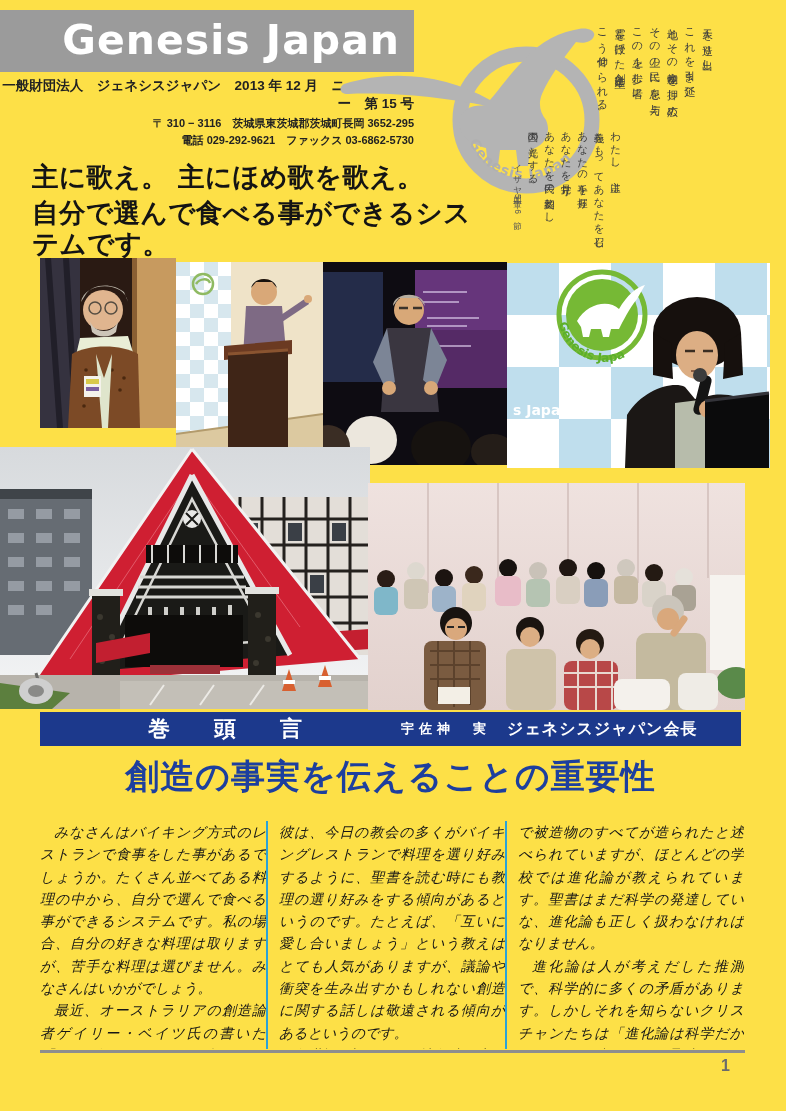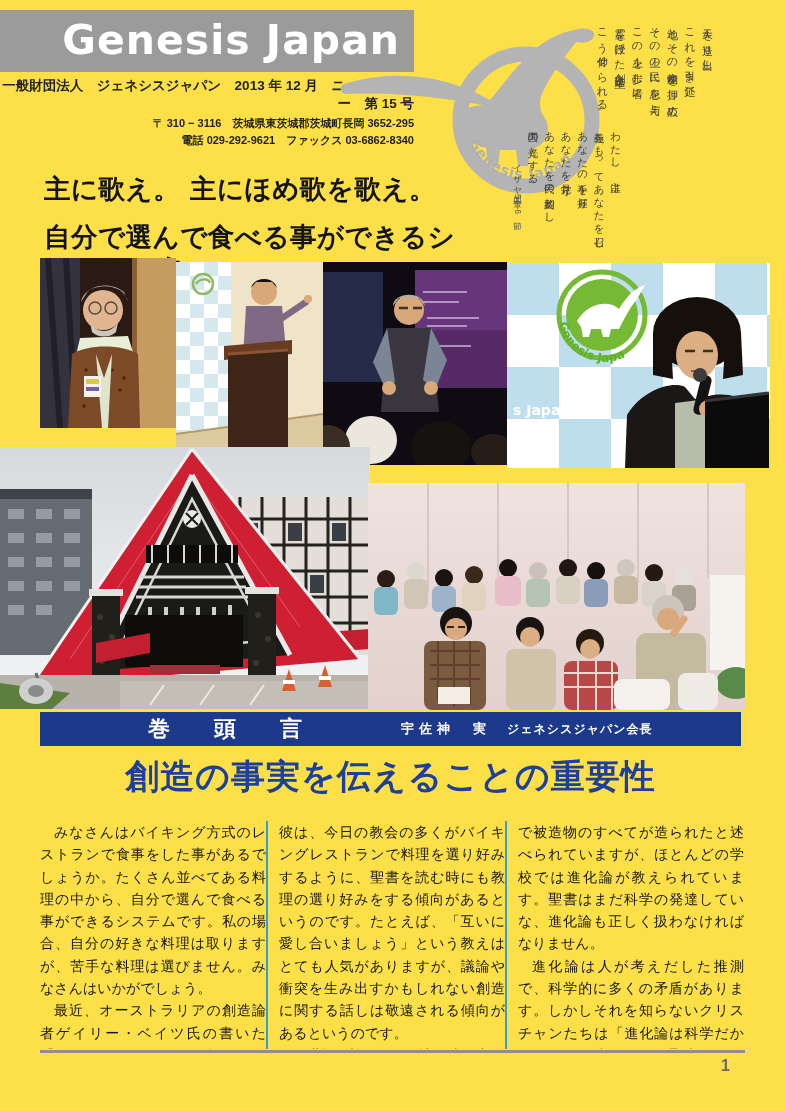--- a/index.html
+++ b/index.html
@@ -21,68 +21,68 @@
   
   .verse{writing-mode:vertical-rl;color:#3c3c3c;font-family:"Liberation Sans",sans-serif;}
   .verse-1{left:592px;top:20px;height:180px;font-size:11px;letter-spacing:1.5px;}
   .verse-2{left:510px;top:124px;height:172px;font-size:10.5px;letter-spacing:1px;}
   .v-col{margin:0 2.5px;}
   .v-cite{font-size:8.5px;padding-top:34px;margin:0 2px;color:#555;}
 
   
   .headline{left:28px;top:157px;width:464px;}
   .hl{font-family:"DejaVu Serif","Liberation Serif",serif;font-weight:bold;
-      font-size:26.5px;line-height:31.5px;color:#141414;letter-spacing:0.5px;margin:16px;}
+      font-size:26.5px;line-height:31.5px;color:#141414;letter-spacing:0.5px;margin:4px;}
   .hl3{text-align:right;padding-right:2px;}
 
   
   .ph{display:block;}
   .ph-1{left:40px;top:258px;z-index:1;}
   .ph-2{left:176px;top:262px;z-index:1;}
   .ph-3{left:323px;top:262px;z-index:1;}
   .ph-4{left:507px;top:263px;z-index:1;}
   .ph-building{left:0;top:447px;z-index:2;}
   .ph-audience{left:368px;top:483px;z-index:2;}
 
   
   .section-banner{left:40px;top:712px;width:701px;height:34px;background:#1c398c;
                   display:flex;align-items:center;color:#fff;z-index:3;}
   .sb-kan{margin-left:108px;font-size:22px;font-weight:bold;letter-spacing:11px;white-space:nowrap;}
   .sb-name{margin-left:88px;font-size:13px;font-weight:bold;letter-spacing:5px;white-space:nowrap;}
-  .sb-role{margin-left:16px;font-size:12px;font-weight:bold;letter-spacing:1px;white-space:nowrap;}
+  .sb-role{margin-left:16px;font-size:16px;font-weight:bold;letter-spacing:1px;white-space:nowrap;}
 
   .article-title{left:40px;top:754px;width:701px;text-align:center;
                  font-size:34px;font-weight:bold;color:#1d3f9e;letter-spacing:1px;}
 
   
   .columns{left:40px;top:821px;width:706px;display:flex;}
   .col{width:226px;height:228px;overflow:hidden;
        font-family:"DejaVu Serif","Liberation Serif",serif;
-       font-size:14px;line-height:22.3px;text-align:justify;color:#161616;}
+       font-size:14px;line-height:22.3px;text-align:justify;color:#161616;font-style:italic;}
   .col + .col{border-left:2px solid #2aa2d8;padding-left:11px;}
   .col p{margin:0;text-indent:1em;}
   .col p.cont{text-indent:0;}
 
   .bottom-rule{left:40px;top:1050px;width:705px;height:3px;background:#8e8e8e;}
   .page-number{left:40px;top:1057px;width:690px;text-align:right;
                font-size:16px;font-weight:bold;color:#6b6b6b;}
 </style>
 </head>
 <body>
 
 <div class="page">
 
   <div class="abs masthead">
     <div class="masthead-text">Genesis Japan</div>
   </div>
 
   <div class="abs pubinfo">
     <p class="pub1">一般財団法人　ジェネシスジャパン　2013 年 12 月　ニュースレター　第 15 号</p>
     <p class="pub2">〒 310 − 3116　茨城県東茨城郡茨城町長岡 3652-295</p>
-    <p class="pub3">電話 029-292-9621　ファックス 03-6862-8340</p>
+    <p class="pub3">電話 029-292-9621　ファックス 03-6862-5730</p>
   </div>
 
   <svg class="abs logo-badge" width="272" height="186" viewBox="0 0 272 186">
     <circle cx="188" cy="96" r="66" fill="none" stroke="#b4b4b4" stroke-width="15"></circle>
     <path fill="#b4b4b4" d="M6,60
       C56,44 110,52 152,76 C158,70 170,52 184,38 C196,24 214,10 236,6
       C248,2 258,6 256,12 C254,18 246,20 238,18 C224,36 212,52 204,70
       C200,80 202,88 208,96 C214,110 206,122 192,126
       L190,142 L180,142 L178,126 L162,126 L160,142 L150,142 L148,124
       C130,120 118,108 122,94 C126,84 136,80 148,82

